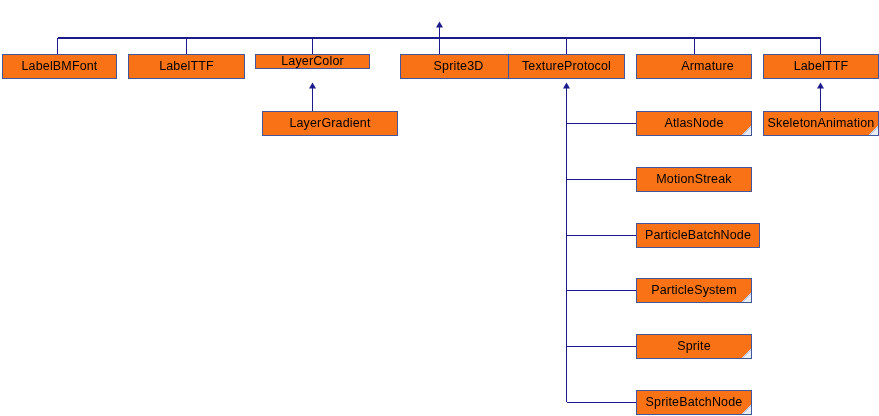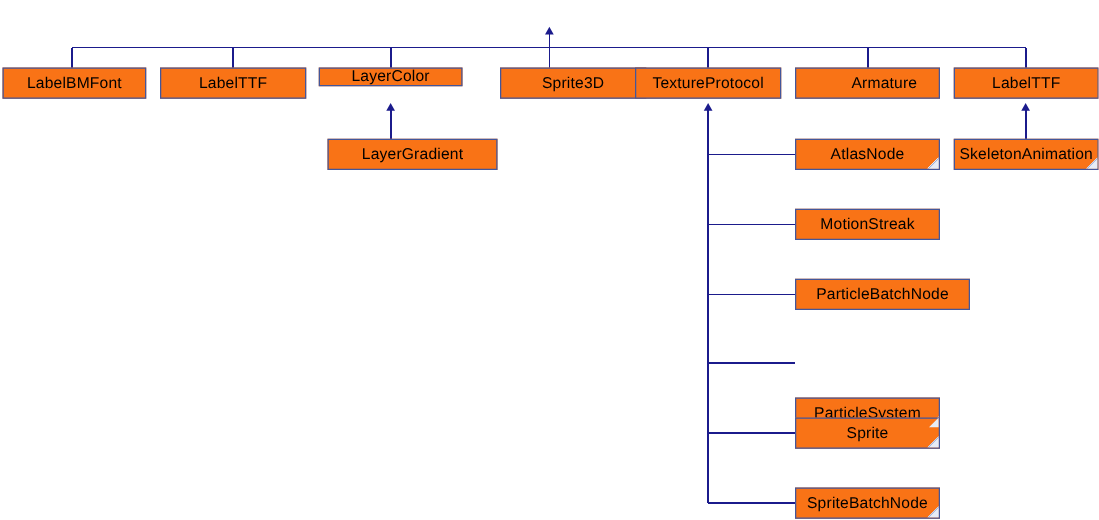--- a/index.html
+++ b/index.html
@@ -150,24 +150,24 @@
         <span class="label">AtlasNode</span>
         <span class="fold"></span>
       </div>
       <div class="node child" style="left: 763px; top: 111px; width: 116px; height: 25px;">
         <span class="label">SkeletonAnimation</span>
         <span class="fold"></span>
       </div>
       <div class="node child" style="left: 636px; top: 167px; width: 116px; height: 25px;">
         <span class="label">MotionStreak</span>
       </div>
-      <div class="node child" style="left: 636px; top: 223px; width: 140px; height: 25px; text-align: right;">
+      <div class="node child" style="left: 636px; top: 223px; width: 124px; height: 25px; text-align: right;">
         <span class="label">ParticleBatchNode</span>
       </div>
-      <div class="node child" style="left: 636px; top: 278px; width: 116px; height: 25px; margin-top: 40px;">
+      <div class="node child" style="left: 636px; top: 278px; width: 116px; height: 25px;">
         <span class="label">ParticleSystem</span>
         <span class="fold"></span>
       </div>
       <div class="node child" style="left: 636px; top: 334px; width: 116px; height: 25px;">
         <span class="label">Sprite</span>
         <span class="fold"></span>
       </div>
       <div class="node child" style="left: 636px; top: 390px; width: 116px; height: 25px;">
         <span class="label">SpriteBatchNode</span>
         <span class="fold"></span>

